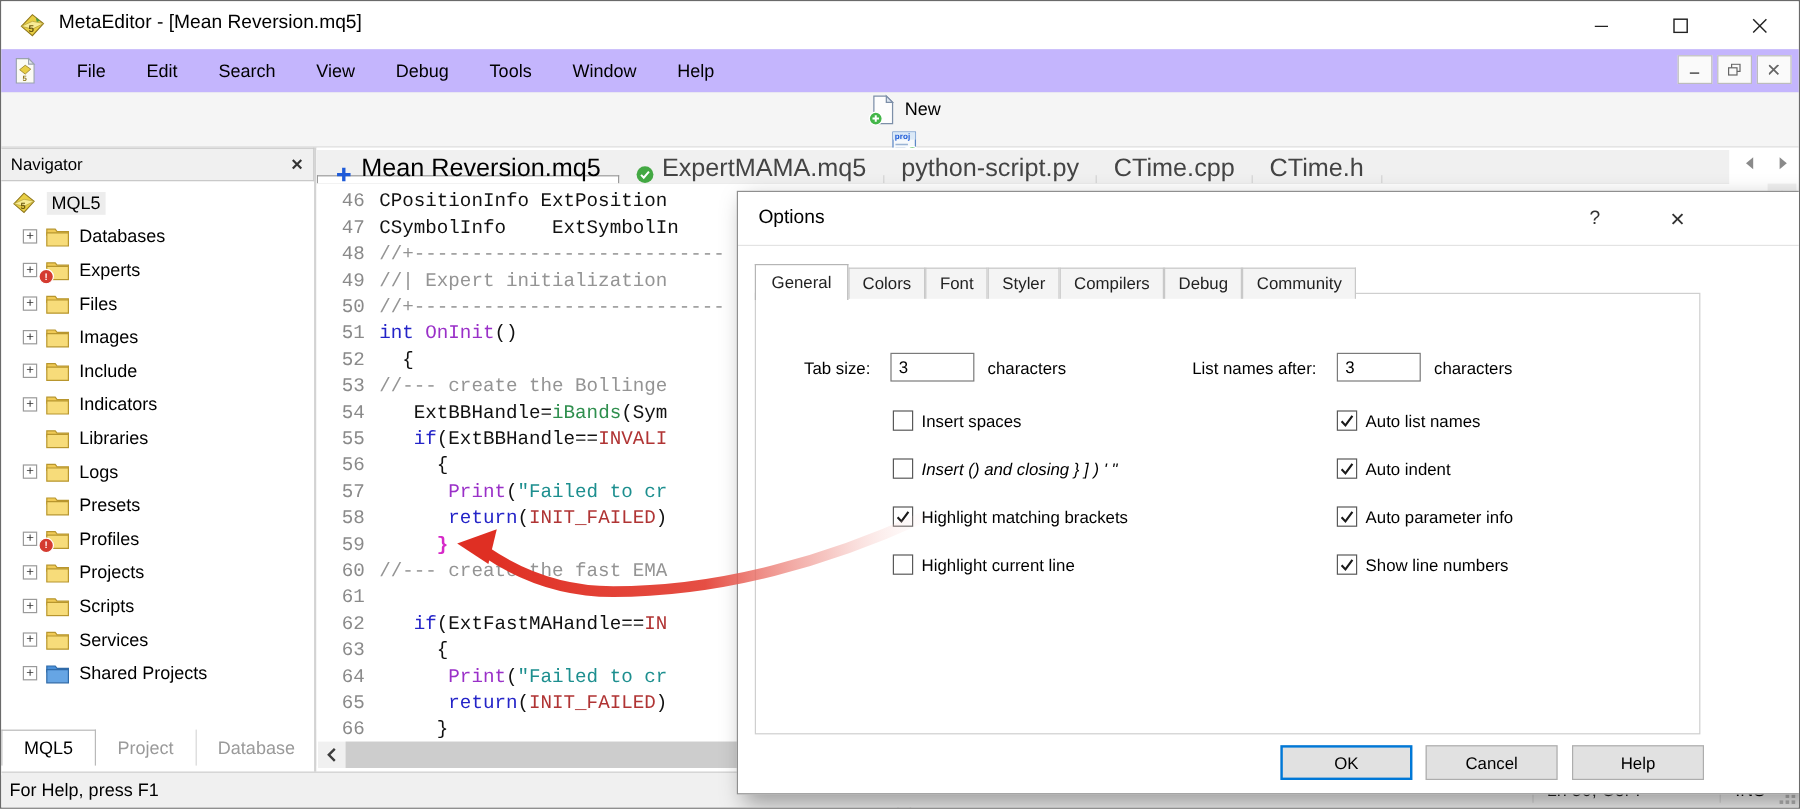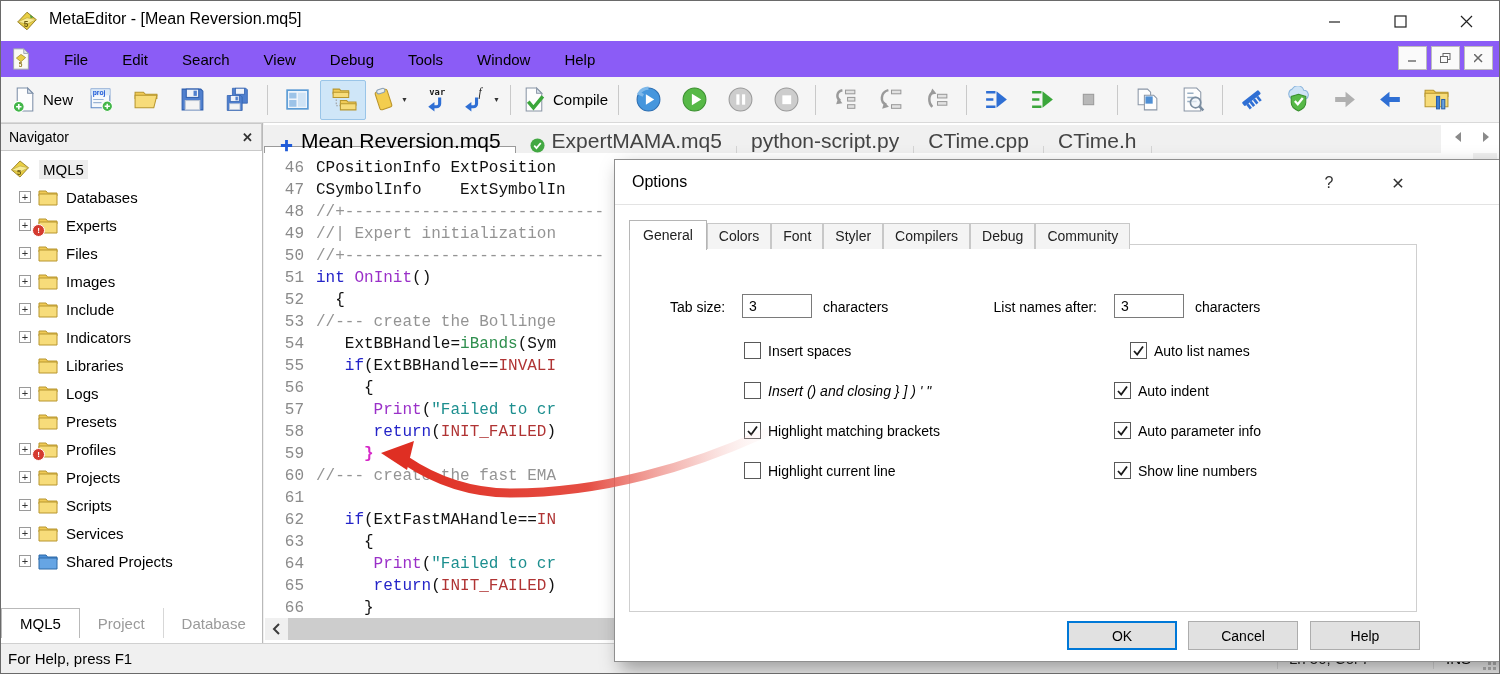--- a/index.html
+++ b/index.html
@@ -5,27 +5,27 @@
   html,body{margin:0;padding:0;background:#888;}
   #app{position:relative;width:1500px;height:674px;background:#f0f0f0;overflow:hidden;
        font-family:"Liberation Sans",sans-serif;color:#000;border:1px solid #6a6a6a;box-sizing:border-box;}
   
   #titlebar{position:absolute;left:0;top:0;width:100%;height:40px;background:#fff;}
   #titlebar .app-icon{position:absolute;left:14px;top:8px;width:24px;height:24px;}
   #titlebar .title{position:absolute;left:48px;top:9px;font-size:16px;}
   .wincontrols{position:absolute;right:0;top:0;height:40px;display:flex;}
   .wbtn{width:66px;height:40px;display:flex;align-items:center;justify-content:center;}
   
-  #menubar{position:absolute;left:0;top:40px;width:100%;height:36px;background:#8b5cf6;border-bottom:1px solid #e3e3e3;display:flex;align-items:center;}
+  #menubar{position:absolute;left:0;top:40px;width:100%;height:36px;background:#c4b5fd;border-bottom:1px solid #e3e3e3;display:flex;align-items:center;}
   #menubar .doc-icon{width:24px;height:24px;margin:0 14px 0 8px;}
   .menu-item{padding:7px 17px;font-size:15px;}
   .mdi-controls{position:absolute;right:6px;top:5px;display:flex;gap:4px;}
   .mdi-btn{width:27px;height:22px;background:#fafafa;border:1px solid #bcbcbc;display:flex;align-items:center;justify-content:center;color:#666;font-size:11px;}
   
-  #toolbar{position:absolute;left:0;top:76px;width:100%;height:46px;background:#f5f5f5;border-bottom:1px solid #d9d9d9;display:flex;align-items:center;padding-left:6px;box-sizing:border-box;}
+  #toolbar{position:absolute;left:0;top:76px;width:100%;height:46px;background:#f5f5f5;border-bottom:1px solid #d9d9d9;display:flex;align-items:center;padding-left:6px;box-sizing:border-box;flex-direction:column;}
   .tb-btn{height:38px;min-width:38px;display:flex;align-items:center;justify-content:center;border:1px solid transparent;border-radius:2px;padding:0 3px;}
   .tb-btn.active{background:#cfe6f8;border-color:#9ac5e8;}
   .tb-icon{width:27px;height:27px;display:inline-block;}
   .tb-icon svg{width:27px;height:27px;display:block;}
   .tb-label{font-size:15px;margin-left:5px;}
   .tb-caret{font-size:9px;color:#333;margin-left:4px;}
   .tb-sep{width:1px;height:30px;background:#c9c9c9;margin:0 6px;}
   
   #navigator{position:absolute;left:0;top:122px;width:262px;height:523px;background:#fff;border-right:1px solid #b9b9b9;box-sizing:border-box;}
   #nav-header{height:26px;background:#f0f0f0;border:1px solid #c9c9c9;border-left:none;display:flex;align-items:center;justify-content:space-between;padding:0 8px;font-size:14px;}
@@ -755,21 +755,21 @@
             <svg viewBox="0 0 13 13">
               <path d="M2 7l3.2 3.5L11 2.5" fill="none" stroke="#1a1a1a" stroke-width="1.8"></path>
             </svg>
           </span>
           <span>Highlight matching brackets</span>
         </div>
         <div class="chk-row" style="left: 129px; top: 302px;">
           <span class="chk-box"></span>
           <span>Highlight current line</span>
         </div>
-        <div class="chk-row" style="left: 499px; top: 182px; margin-left: 16px;">
+        <div class="chk-row" style="left: 499px; top: 182px;">
           <span class="chk-box">
             <svg viewBox="0 0 13 13">
               <path d="M2 7l3.2 3.5L11 2.5" fill="none" stroke="#1a1a1a" stroke-width="1.8"></path>
             </svg>
           </span>
           <span>Auto list names</span>
         </div>
         <div class="chk-row" style="left: 499px; top: 222px;">
           <span class="chk-box">
             <svg viewBox="0 0 13 13">

